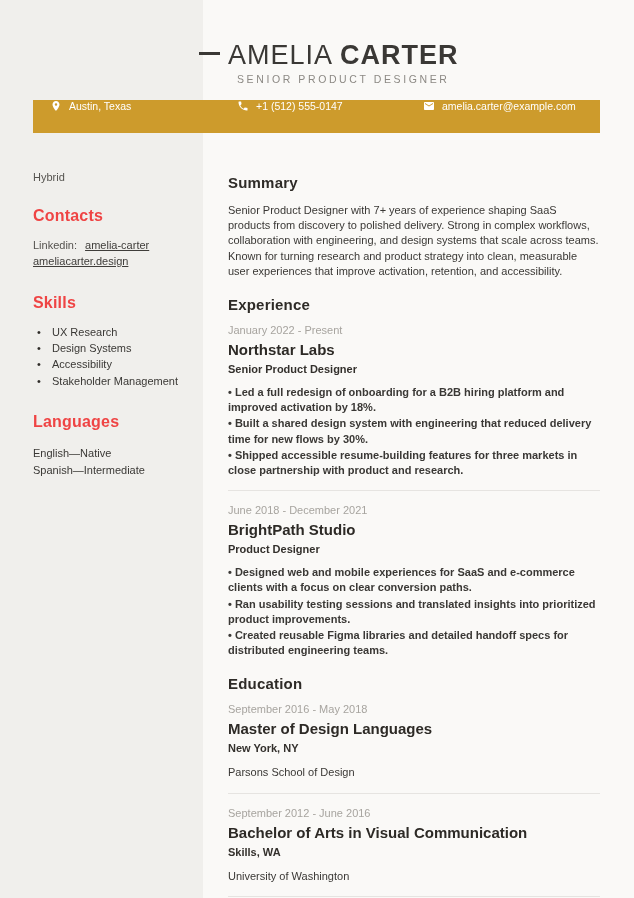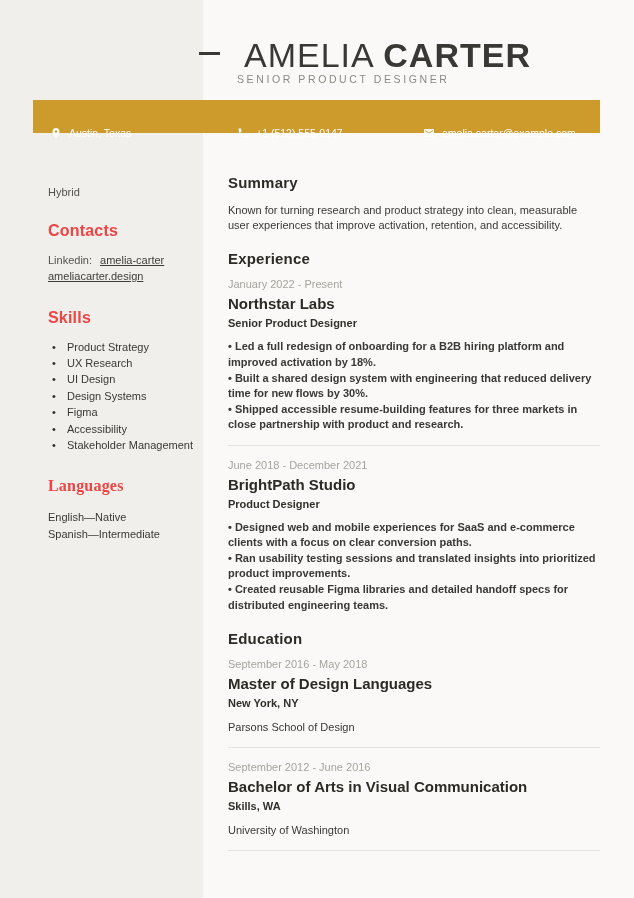--- a/index.html
+++ b/index.html
@@ -13,68 +13,68 @@
   .sidebar-bg {
     position: absolute; left: 0; top: 0; width: 203px; height: 898px;
     background: #f0efec;
   }
   
   .name-dash {
     position: absolute; left: 199px; top: 52px; width: 21px; height: 3px;
     background: #3a3835;
   }
   .name {
-    position: absolute; left: 244px; top: 40px;
-    font-size: 34px; line-height: 30px; letter-spacing: 1px;
+    position: absolute; left: 228px; top: 40px;
+    font-size: 27px; line-height: 30px; letter-spacing: 1px;
     font-weight: 400; color: #3a3835; white-space: nowrap;
   }
   .name .last { font-weight: 700; }
   .job-title {
     position: absolute; left: 237px; top: 73px;
     font-size: 10.5px; letter-spacing: 2.6px; color: #8c8984;
     white-space: nowrap;
   }
   
   .contact-bar {
     position: absolute; left: 33px; top: 100px; width: 567px; height: 33px;
     background: #cd9b2c;
   }
   .contact-item {
-    position: absolute; top: 16px; height: 33px;
-    display: flex; align-items: center; gap: 7px;
+    position: absolute; top: 0; height: 33px;
+    display: flex; align-items: flex-start; gap: 7px;
     color: #ffffff; font-size: 10.5px; white-space: nowrap;
   }
   .contact-item svg { width: 12px; height: 12px; fill: #ffffff; flex: 0 0 auto; }
   .ci-location { left: 17px; }
   .ci-phone    { left: 204px; }
   .ci-email    { left: 390px; }
   
   .sidebar {
-    position: absolute; left: 33px; top: 180px; width: 172px;
-    font-size: 11px; color: #3a3835; margin-left: 15px;
+    position: absolute; left: 33px; top: 165px; width: 172px;
+    font-size: 11px; color: #3a3835;
   }
   .work-mode { margin-top: 6px; color: #55534f; }
   .sidebar h2 {
     font-size: 16px; font-weight: 600; color: #ef4444;
     margin-top: 24px; margin-bottom: 12px; letter-spacing: 0.2px;
   }
   .contact-lines div { line-height: 16.3px; }
   .contact-lines .lbl { color: #55534f; margin-right: 8px; }
   .contact-lines a.link {
     color: #3f3d3a; text-decoration: underline; cursor: pointer;
   }
   .skills { list-style: none; margin-top: 12px; }
   .skills li {
     position: relative; padding-left: 19px; line-height: 16.4px;
   }
   .skills li::before {
     content: "•"; position: absolute; left: 4px; top: 0; color: #2e2b27;
   }
   .languages-list div { line-height: 16.5px; }
-  .sidebar .languages-h { margin-bottom: 14px; font-family: Liberation Serif, serif; }
+  .sidebar .languages-h { margin-bottom: 14px; }
   
   .main {
     position: absolute; left: 228px; top: 166px; width: 372px;
     font-size: 11px; line-height: 15.2px; color: #3a3835;
   }
   .main h2 {
     font-size: 15px; font-weight: 600; color: #2e2b27;
     line-height: 20px; margin: 16px 0 8px 0; letter-spacing: 0.2px;
   }
   .main h2.first { margin-top: 7px; }
@@ -128,39 +128,37 @@
   <div class="work-mode">Hybrid</div>
 
   <h2>Contacts</h2>
   <div class="contact-lines">
     <div><span class="lbl">Linkedin:</span><a class="link">amelia-carter</a></div>
     <div><a class="link">ameliacarter.design</a></div>
   </div>
 
   <h2>Skills</h2>
   <ul class="skills">
-    <li>Product Strategy</li>
     <li>UX Research</li>
-    <li>UI Design</li>
     <li>Design Systems</li>
-    <li>Figma</li>
     <li>Accessibility</li>
     <li>Stakeholder Management</li>
   </ul>
 
   <h2 class="languages-h">Languages</h2>
   <div class="languages-list">
     <div>English—Native</div>
     <div>Spanish—Intermediate</div>
   </div>
 </aside>
 
 <main class="main">
   <h2 class="first">Summary</h2>
   <div class="summary-wrap">
+    <p class="summary-p">Senior Product Designer with 7+ years of experience shaping SaaS products from discovery to polished delivery. Strong in complex workflows, collaboration with engineering, and design systems that scale across teams.</p>
     <p class="summary-p">Known for turning research and product strategy into clean, measurable user experiences that improve activation, retention, and accessibility.</p>
   </div>
 
   <h2>Experience</h2>
 
   <section class="entry">
     <div class="dates">January 2022 - Present</div>
     <h3>Northstar Labs</h3>
     <div class="role">Senior Product Designer</div>
     <div class="bullets">

